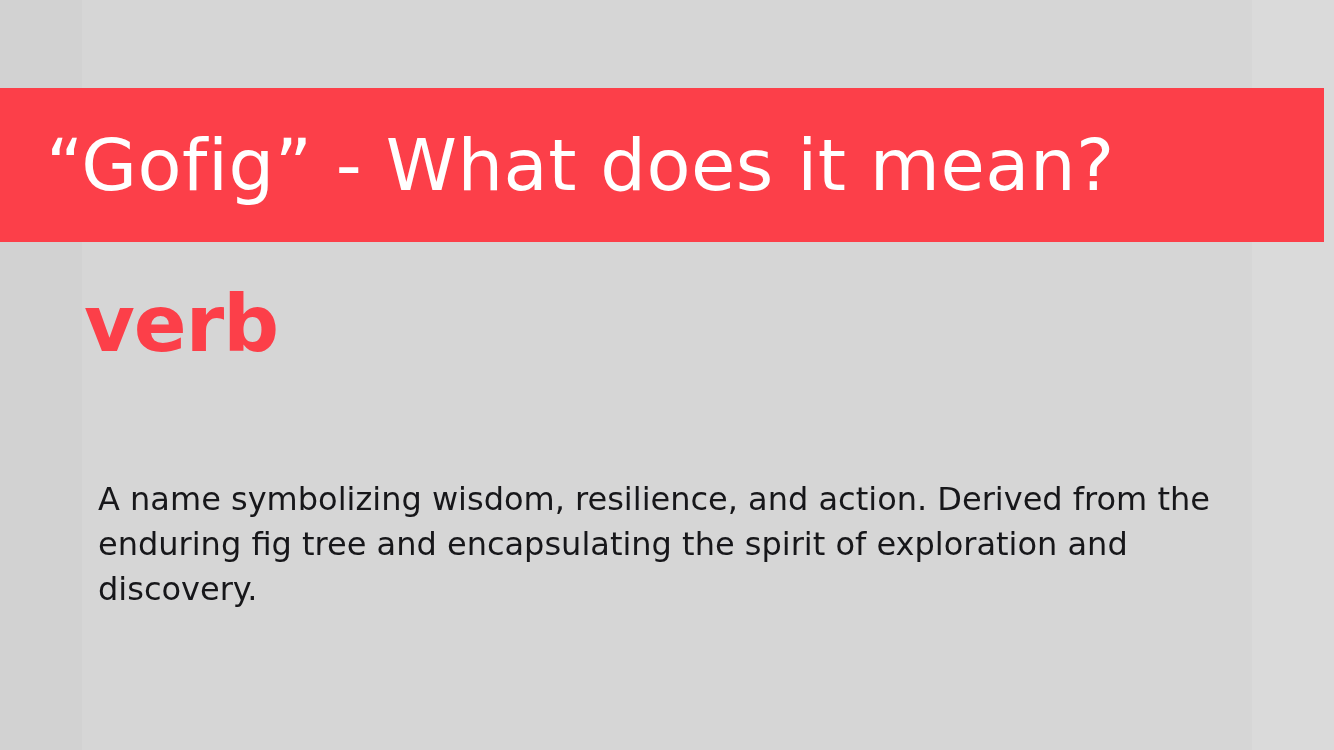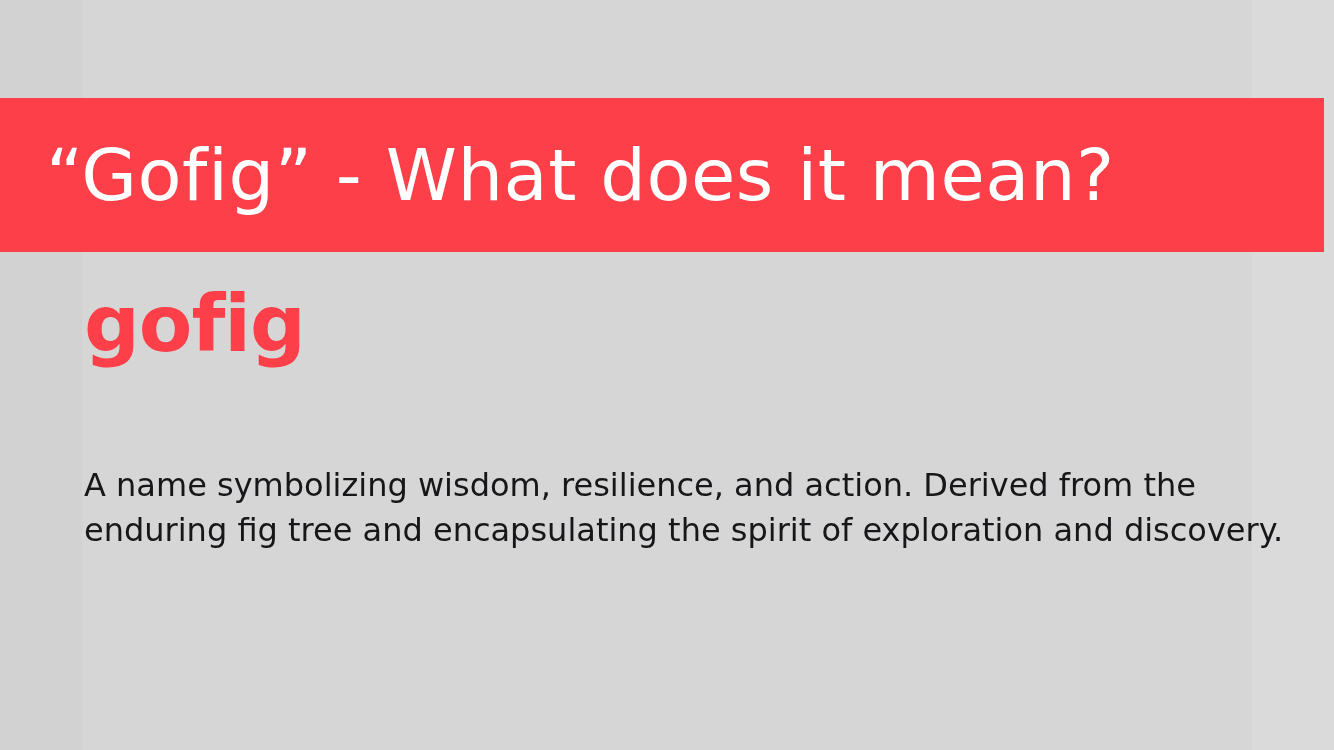--- a/index.html
+++ b/index.html
@@ -43,21 +43,21 @@
   .bg-band-right {
     left: 1252px;
     right: 0;
     background: #dadada;
   }
 
   
   .title-banner {
     position: absolute;
     left: 0;
-    top: 98px;
+    top: 88px;
     width: 1324px;
     height: 154px;
     background: #fc3f49;
     display: flex;
     align-items: center;
     box-sizing: border-box;
     padding-left: 46px;
     padding-right: 20px;
   }
   .title-text {
@@ -108,36 +108,36 @@
     width: 1200px;
     color: #17171a;
     font-family: "DejaVu Sans", sans-serif;
     font-size: 32px;
     font-weight: 400;
     line-height: 45px;
     letter-spacing: 0px;
     margin: 0;
   }
   .definition .para {
-    margin: 0;
+    margin: 14px;
   }
 </style>
 </head>
 <body>
 
 <div id="slide">
 
   <div class="bg-band bg-band-left"></div>
   <div class="bg-band bg-band-mid"></div>
   <div class="bg-band bg-band-right"></div>
 
   <div class="title-banner">
     <h1 class="title-text">“Gofig” - What does it mean?</h1>
   </div>
 
-  <div class="headword">gofig</div>
+  <div class="headword">verb</div>
 
 
   <div class="definition">
     <p class="para">A name symbolizing wisdom, resilience, and action. Derived from the enduring fig tree and encapsulating the spirit of exploration and discovery.</p>
   </div>
 
 </div>
 
 </body></html>

